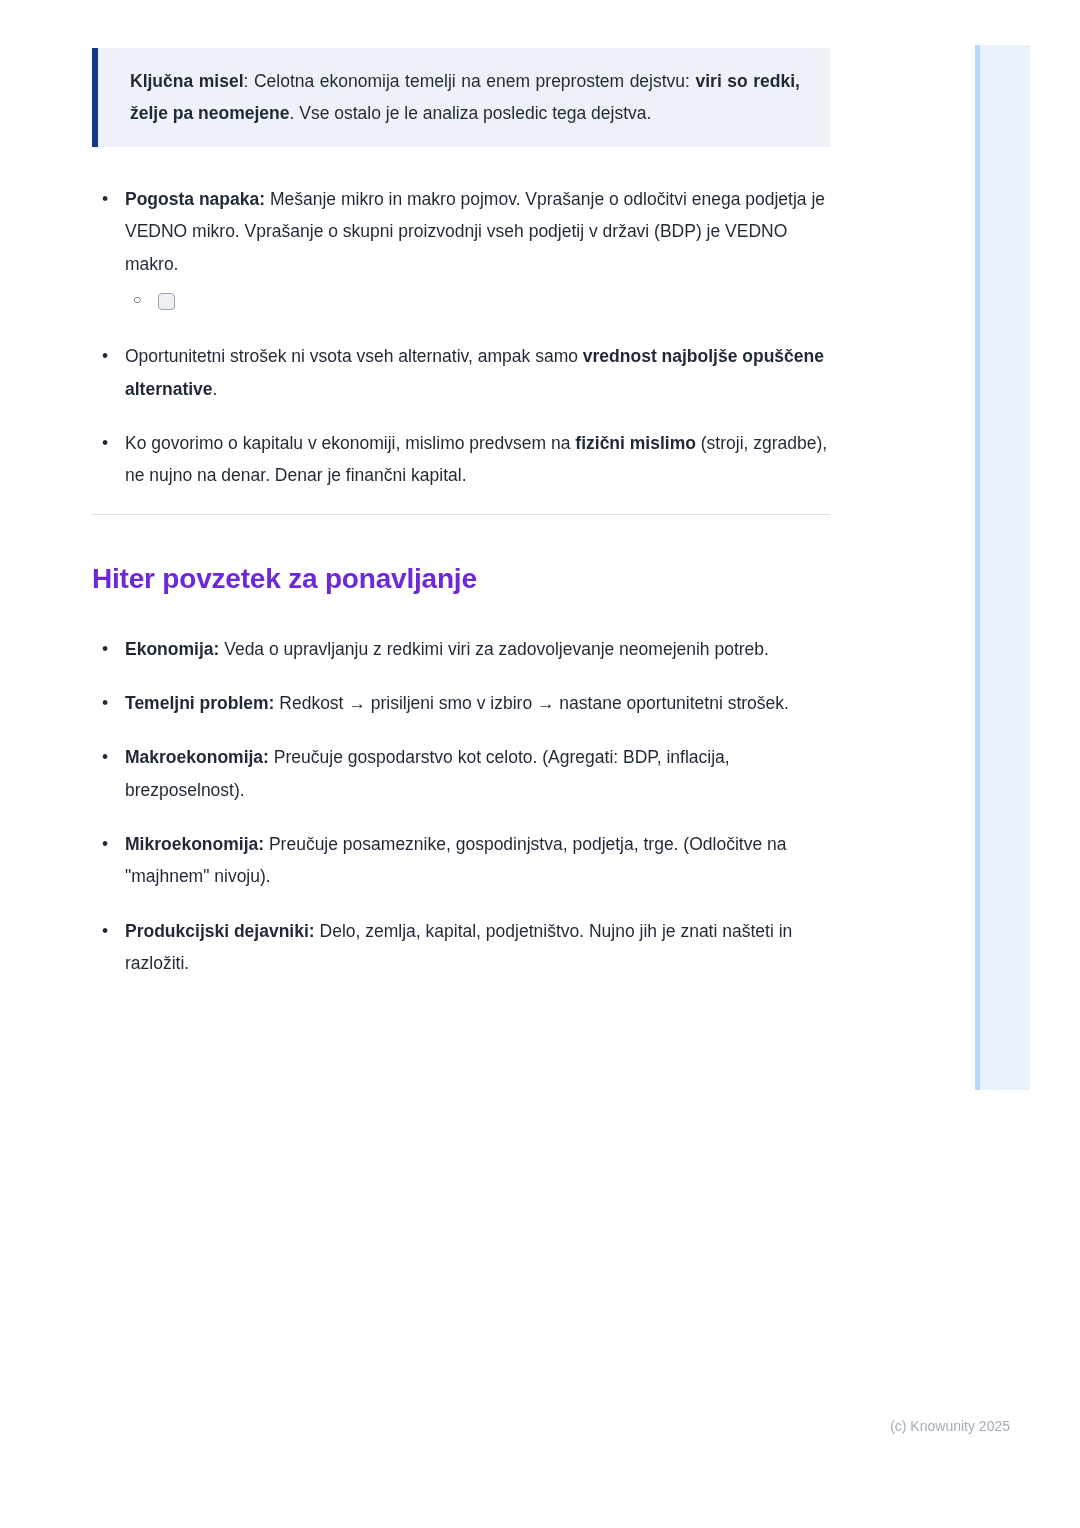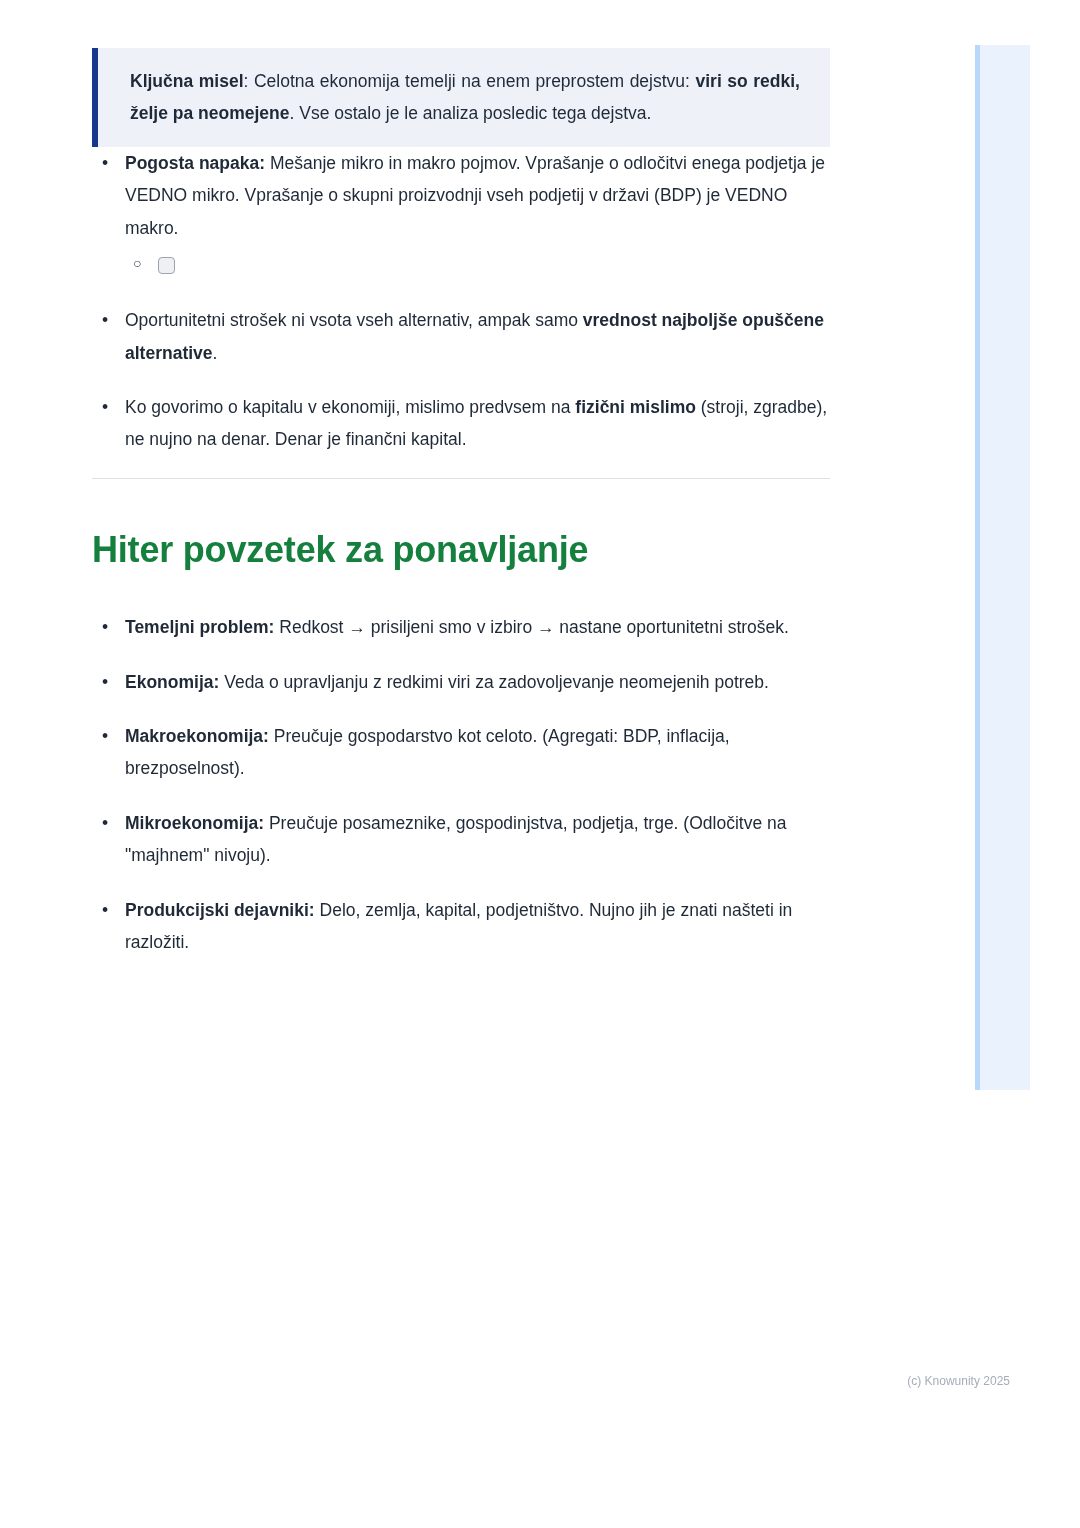--- a/index.html
+++ b/index.html
@@ -31,21 +31,21 @@
   }
 
   .callout {
     background: #eef2f8;
     border-left: 6px solid #16388c;
     padding: 17px 30px 17px 32px;
   }
   .callout p { text-align: justify; }
 
   ul.bullets { list-style: none; }
-  ul.bullets.notes { }
+  ul.bullets.notes { margin-top: 36px; }
   ul.bullets.summary { margin-top: 0; }
   ul.bullets > li { position: relative; padding-left: 33px; margin-bottom: 22px; }
   ul.bullets > li::before {
     content: "\2022";
     position: absolute; left: 10px; top: 0;
     color: #1f2937;
   }
 
   ul.sub { list-style: none; margin-top: 6px; }
   ul.sub > li { position: relative; padding-left: 33px; }
@@ -60,30 +60,30 @@
     border: 1.5px solid #9aa3af;
     border-radius: 4px;
     background: #eef0f3;
     vertical-align: -2px;
     margin-right: 14px;
   }
 
   hr.divider { border: none; border-top: 1px solid #dde1e6; margin: 16px 0 0 0; }
 
   h2.section {
-    color: #15803d;
-    font-size: 36px;
+    color: #6d28d9;
+    font-size: 28px;
     font-weight: 700;
     letter-spacing: -0.2px;
     margin: 38px 0 28px 0;
   }
 
   .footer {
-    position: absolute; right: 70px; top: 1374px;
-    font-size: 12px; color: #a4adb8;
+    position: absolute; right: 70px; top: 1418px;
+    font-size: 14px; color: #a4adb8;
   }
   .bseg { font-weight: 700; }
 </style>
 </head>
 <body>
 
 <div class="page">
 
   <div class="right-strip">
     <div class="right-strip-edge"></div>
@@ -111,24 +111,24 @@
         <span><span>Ko govorimo o kapitalu v ekonomiji, mislimo predvsem na </span><span class="bseg">fizični mislimo</span><span> (stroji, zgradbe), ne nujno na denar. Denar je finančni kapital.</span></span>
       </li>
     </ul>
 
     <hr class="divider">
 
     <h2 class="section">Hiter povzetek za ponavljanje</h2>
 
     <ul class="bullets summary">
       <li>
-        <span><span class="bseg">Temeljni problem:</span><span> Redkost → prisiljeni smo v izbiro → nastane oportunitetni strošek.</span></span>
+        <span><span class="bseg">Ekonomija:</span><span> Veda o upravljanju z redkimi viri za zadovoljevanje neomejenih potreb.</span></span>
       </li>
       <li>
-        <span><span class="bseg">Ekonomija:</span><span> Veda o upravljanju z redkimi viri za zadovoljevanje neomejenih potreb.</span></span>
+        <span><span class="bseg">Temeljni problem:</span><span> Redkost → prisiljeni smo v izbiro → nastane oportunitetni strošek.</span></span>
       </li>
       <li>
         <span><span class="bseg">Makroekonomija:</span><span> Preučuje gospodarstvo kot celoto. (Agregati: BDP, inflacija, brezposelnost).</span></span>
       </li>
       <li>
         <span><span class="bseg">Mikroekonomija:</span><span> Preučuje posameznike, gospodinjstva, podjetja, trge. (Odločitve na "majhnem" nivoju).</span></span>
       </li>
       <li>
         <span><span class="bseg">Produkcijski dejavniki:</span><span> Delo, zemlja, kapital, podjetništvo. Nujno jih je znati našteti in razložiti.</span></span>
       </li>

